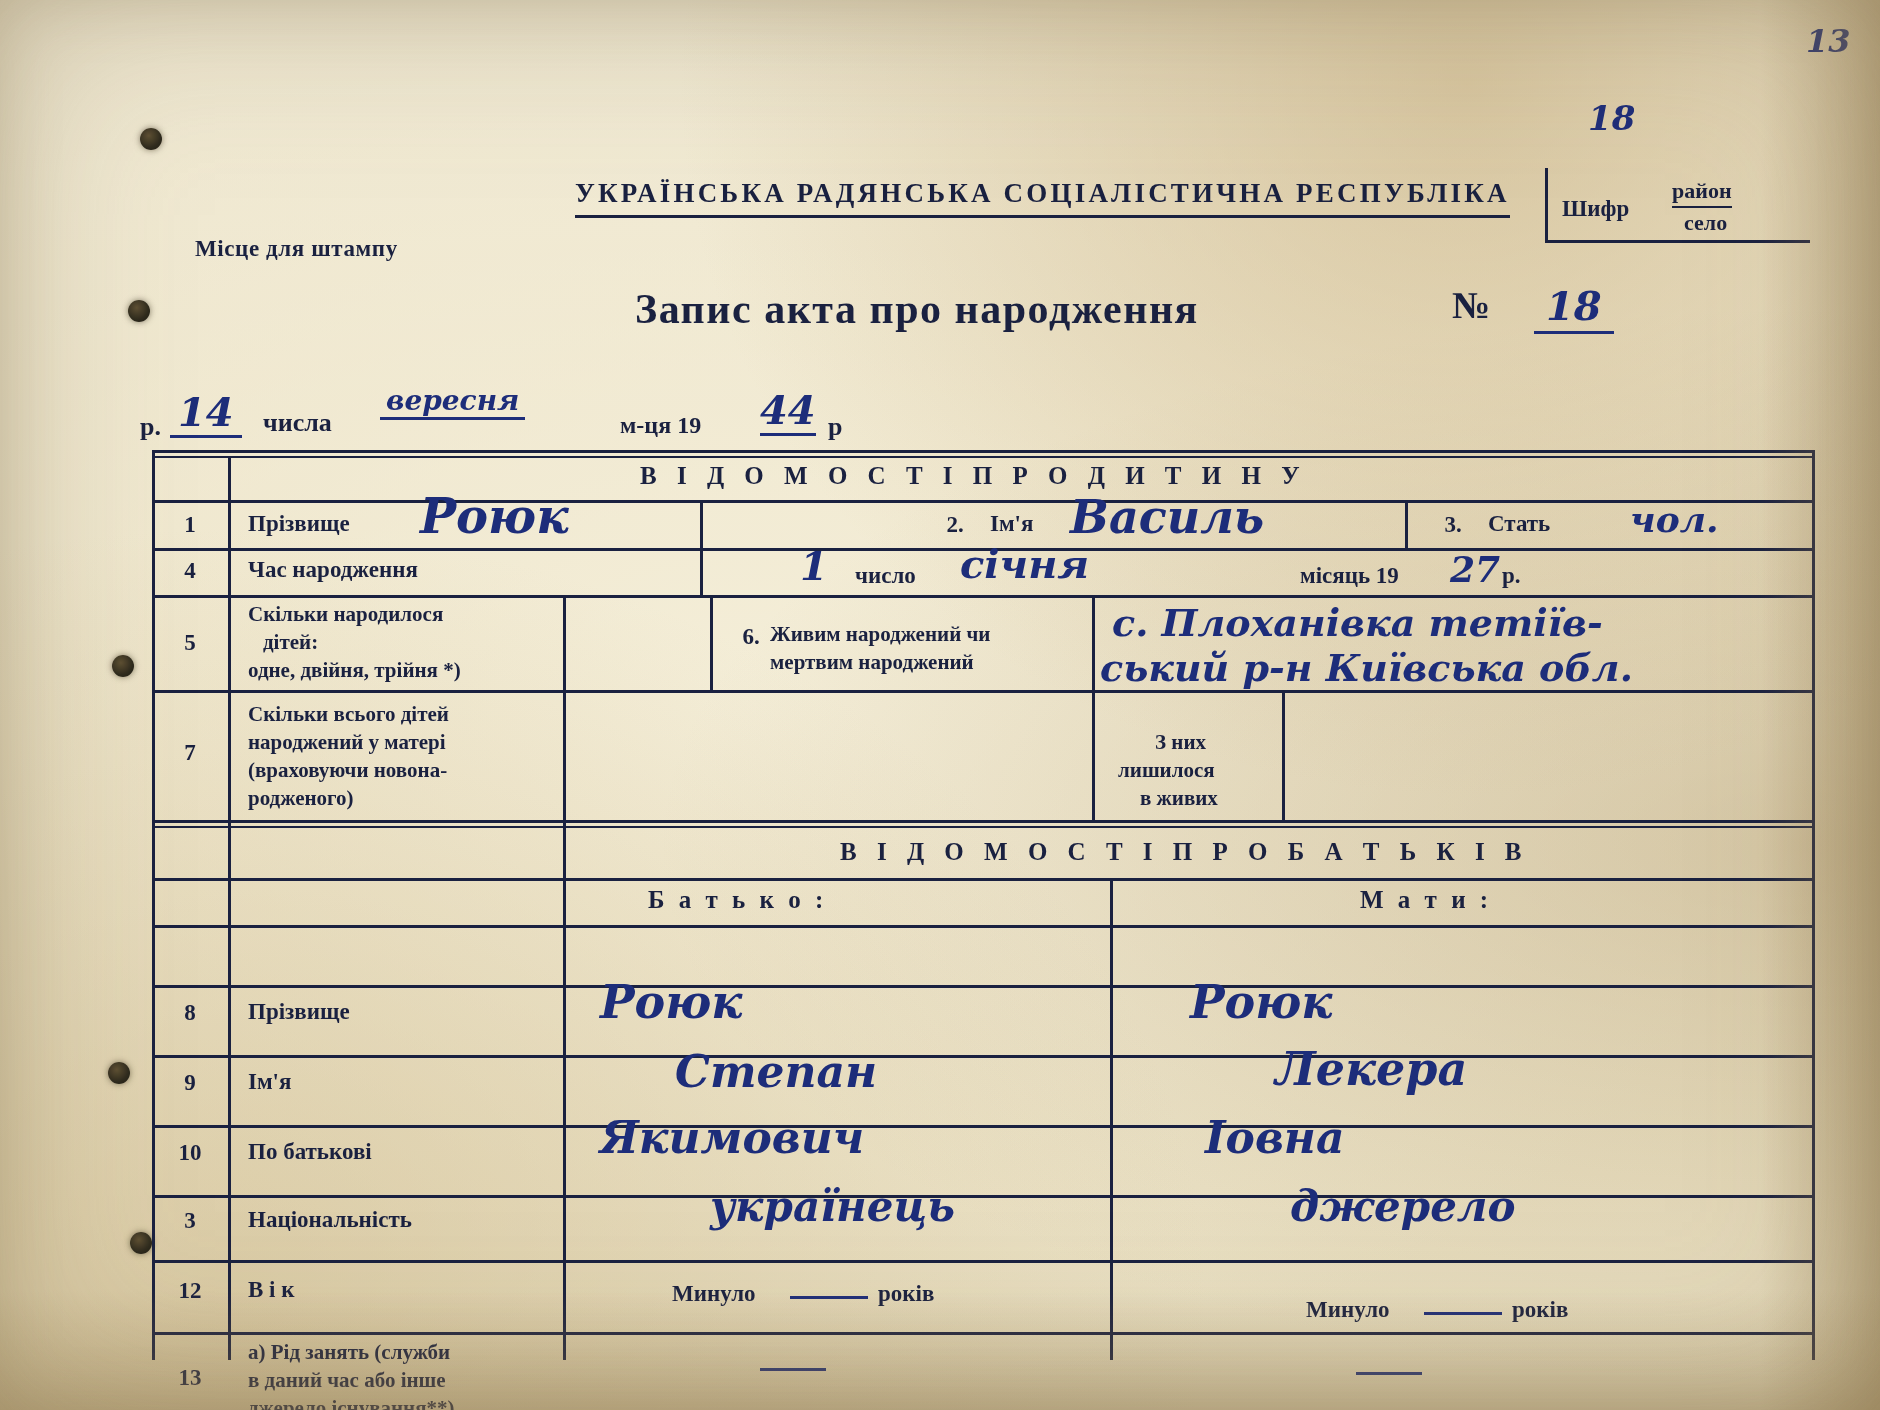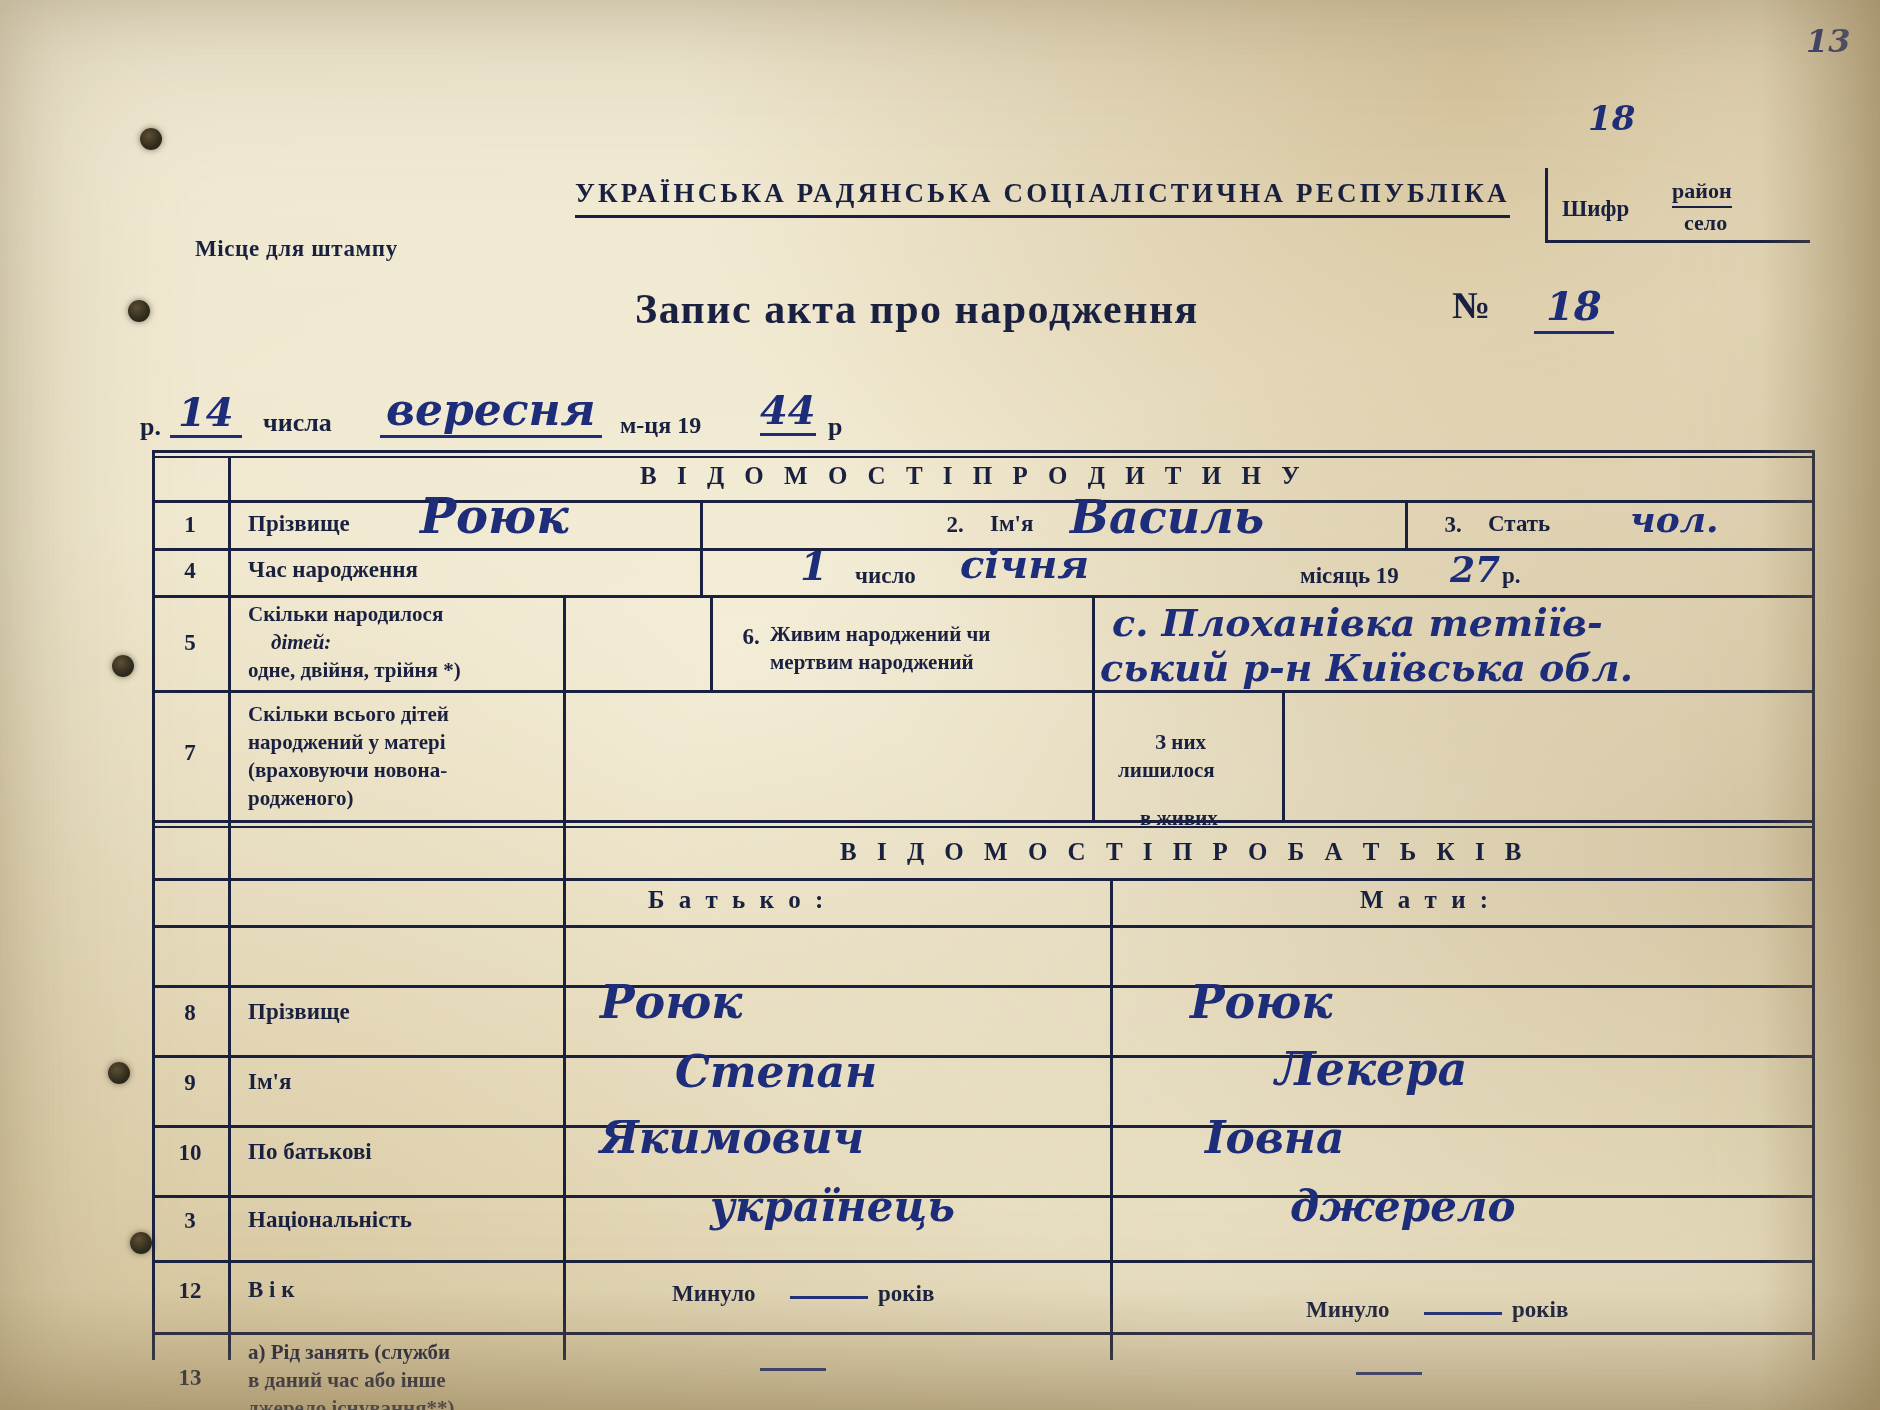--- a/index.html
+++ b/index.html
@@ -94,21 +94,21 @@
   }
   #act-number-value{
     position:absolute;left:1534px;top:282px;font-size:40px;
     border-bottom:3px solid #1d2d7a;padding:0 12px 2px 12px;
   }
 
   
   #reg-prefix{position:absolute;left:140px;top:412px;font-size:26px;font-weight:700;}
   #reg-day{position:absolute;left:170px;top:388px;font-size:40px;border-bottom:3px solid #1d2d7a;padding:0 8px;}
   #reg-chysla{position:absolute;left:263px;top:408px;font-size:26px;font-weight:700;}
-  #reg-month{position:absolute;left:380px;top:384px;font-size:44px;border-bottom:3px solid #1d2d7a;padding:0 6px;}
+  #reg-month{position:absolute;left:380px;top:384px;font-size:28px;border-bottom:3px solid #1d2d7a;padding:0 6px;}
   #reg-mtsya{position:absolute;left:620px;top:412px;font-size:24px;font-weight:700;}
   #reg-year-value{position:absolute;left:760px;top:386px;font-size:40px;border-bottom:3px solid #1d2d7a;}
   #reg-year-suffix{position:absolute;left:828px;top:412px;font-size:26px;font-weight:700;}
 
   
   .hline{position:absolute;background:#1a2140;height:3px;}
   .vline{position:absolute;background:#1a2140;width:3px;}
 
   .sectitle{
     position:absolute;font-size:25px;font-weight:700;letter-spacing:7px;
@@ -210,39 +210,39 @@
 <div class="lbl" style="left:248px;top:556px;">Час народження</div>
 <div class="hand" style="left:800px;top:542px;font-size:40px;">1</div>
 <div class="lbl" style="left:855px;top:562px;">число</div>
 <div class="hand" style="left:960px;top:540px;font-size:40px;">січня</div>
 <div class="lbl" style="left:1300px;top:562px;">місяць 19</div>
 <div class="hand" style="left:1450px;top:548px;font-size:36px;">27</div>
 <div class="lbl" style="left:1502px;top:562px;">р.</div>
 
 <div class="rownum" style="left:165px;top:630px;">5</div>
 <div class="lbl sm" style="left:248px;top:600px;">Скільки народилося</div>
-<div class="lbl sm" style="left:271px;top:628px;font-style:italic;">дітей:</div>
+<div class="lbl sm" style="left:263px;top:628px;">дітей:</div>
 <div class="lbl sm" style="left:248px;top:656px;">одне, двійня, трійня *)</div>
 
 <div class="rownum" style="left:726px;top:624px;">6.</div>
 <div class="lbl sm" style="left:770px;top:620px;">Живим народжений чи</div>
 <div class="lbl sm" style="left:770px;top:648px;">мертвим народжений</div>
 
 <div class="hand" style="left:1112px;top:600px;font-size:38px;text-align:right;">с. Плоханівка тетіїв-</div>
 <div class="hand" style="left:1100px;top:645px;font-size:38px;">ський р-н Київська обл.</div>
 
 <div class="rownum" style="left:165px;top:740px;">7</div>
 <div class="lbl sm" style="left:248px;top:700px;">Скільки всього дітей</div>
 <div class="lbl sm" style="left:248px;top:728px;">народжений у матері</div>
 <div class="lbl sm" style="left:248px;top:756px;">(враховуючи новона-</div>
 <div class="lbl sm" style="left:248px;top:784px;">родженого)</div>
 
 <div class="lbl sm" style="left:1155px;top:728px;">З них</div>
 <div class="lbl sm" style="left:1118px;top:756px;">лишилося</div>
-<div class="lbl sm" style="left:1140px;top:804px;">в живих</div>
+<div class="lbl sm" style="left:1140px;top:784px;">в живих</div>
 
 <div class="sectitle" style="left:840px;top:838px;">В І Д О М О С Т І   П Р О   Б А Т Ь К І В</div>
 <div class="sectitle" style="left:648px;top:886px;letter-spacing:4px;">Б а т ь к о :</div>
 <div class="sectitle" style="left:1360px;top:886px;letter-spacing:4px;">М а т и :</div>
 
 <div class="rownum" style="left:165px;top:1000px;">8</div>
 <div class="lbl" style="left:248px;top:998px;">Прізвище</div>
 <div class="hand" style="left:600px;top:975px;font-size:46px;">Роюк</div>
 <div class="hand" style="left:1190px;top:975px;font-size:46px;">Роюк</div>
 

